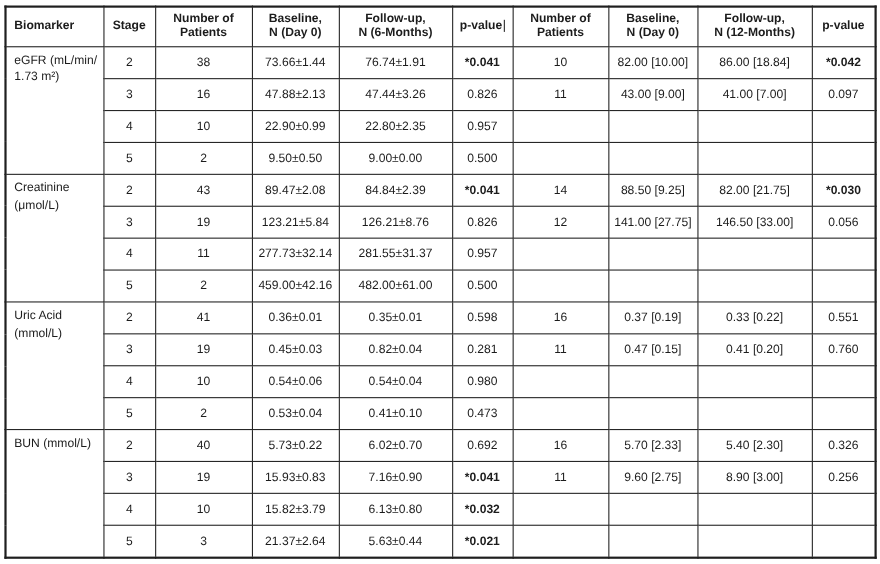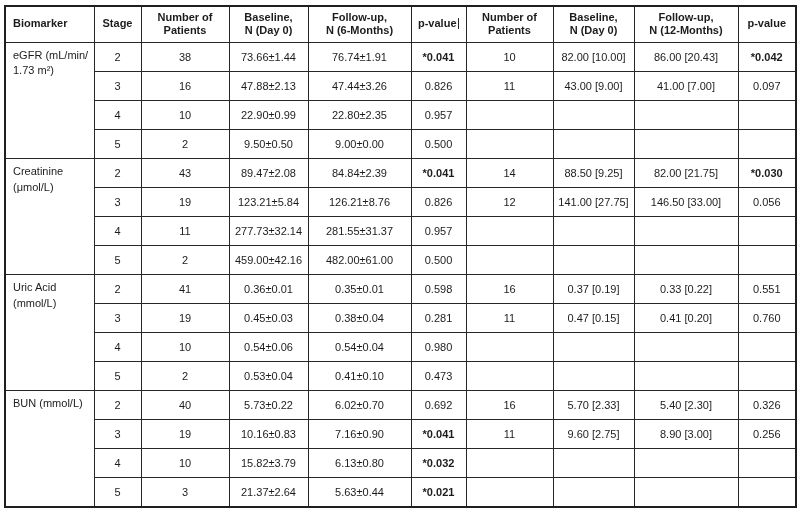--- a/index.html
+++ b/index.html
@@ -94,21 +94,21 @@
       <tr>
         <td class="bio" rowspan="4">eGFR (mL/min/
 1.73 m²)</td>
         <td>2</td>
         <td>38</td>
         <td>73.66±1.44</td>
         <td>76.74±1.91</td>
         <td class="bold">*0.041</td>
         <td>10</td>
         <td>82.00 [10.00]</td>
-        <td>86.00 [20.43]</td>
+        <td>86.00 [18.84]</td>
         <td class="bold">*0.042</td>
       </tr>
       <tr>
         <td>3</td>
         <td>16</td>
         <td>47.88±2.13</td>
         <td>47.44±3.26</td>
         <td>0.826</td>
         <td>11</td>
         <td>43.00 [9.00]</td>
@@ -195,21 +195,21 @@
         <td>0.598</td>
         <td>16</td>
         <td>0.37 [0.19]</td>
         <td>0.33 [0.22]</td>
         <td>0.551</td>
       </tr>
       <tr>
         <td>3</td>
         <td>19</td>
         <td>0.45±0.03</td>
-        <td>0.38±0.04</td>
+        <td>0.82±0.04</td>
         <td>0.281</td>
         <td>11</td>
         <td>0.47 [0.15]</td>
         <td>0.41 [0.20]</td>
         <td>0.760</td>
       </tr>
       <tr>
         <td>4</td>
         <td>10</td>
         <td>0.54±0.06</td>
@@ -240,21 +240,21 @@
         <td>6.02±0.70</td>
         <td>0.692</td>
         <td>16</td>
         <td>5.70 [2.33]</td>
         <td>5.40 [2.30]</td>
         <td>0.326</td>
       </tr>
       <tr>
         <td>3</td>
         <td>19</td>
-        <td>10.16±0.83</td>
+        <td>15.93±0.83</td>
         <td>7.16±0.90</td>
         <td class="bold">*0.041</td>
         <td>11</td>
         <td>9.60 [2.75]</td>
         <td>8.90 [3.00]</td>
         <td>0.256</td>
       </tr>
       <tr>
         <td>4</td>
         <td>10</td>

